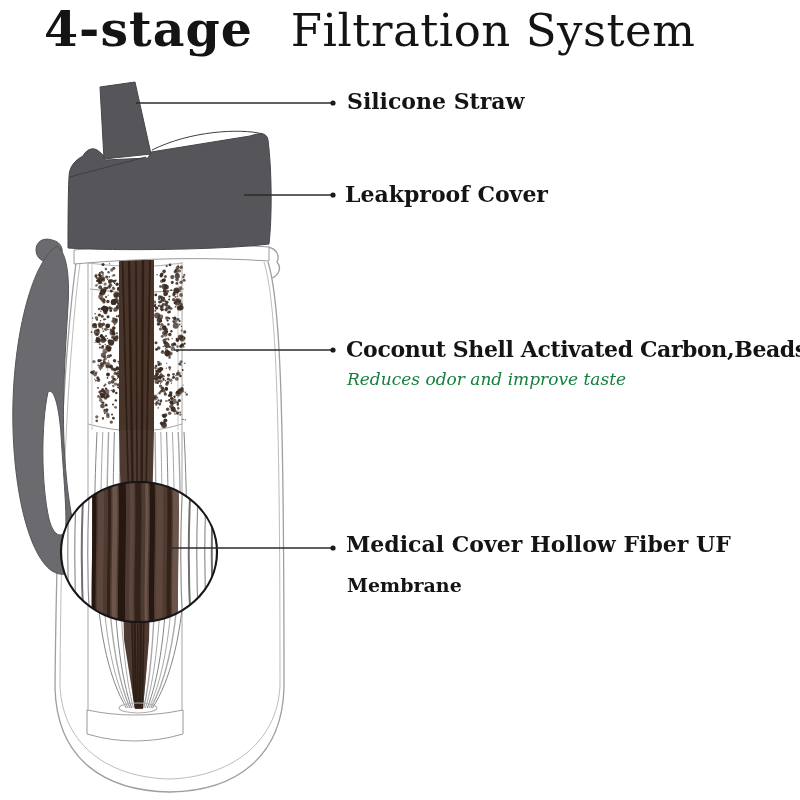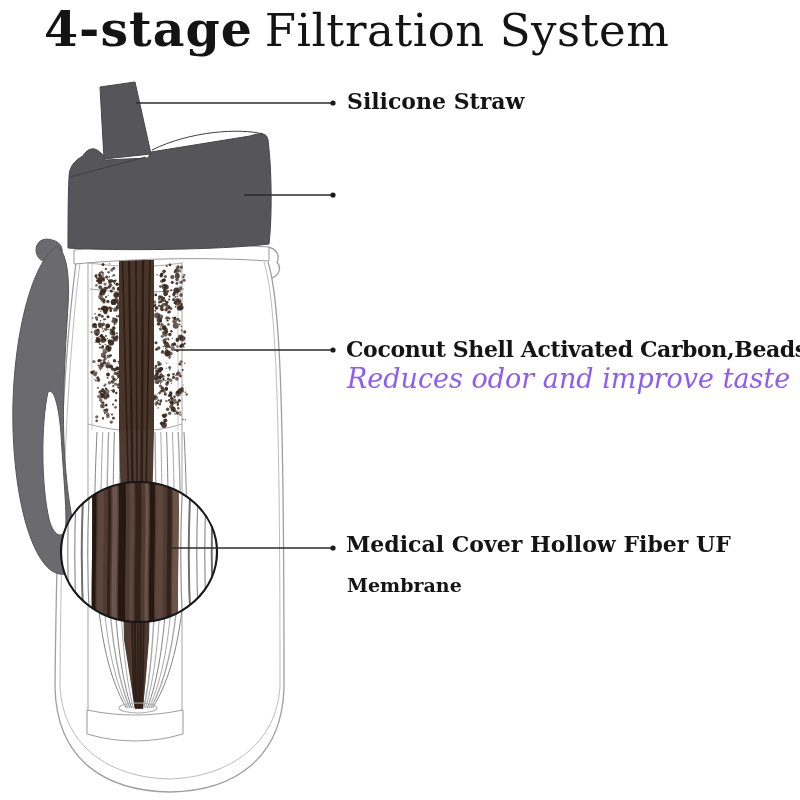--- a/index.html
+++ b/index.html
@@ -3,25 +3,25 @@
 <meta charset="utf-8">
 <style>
   :root{
     --cap:#565559; --strap:#6b6a6e; --outline:#9f9f9f; --carbon-speck:#3a2a20;
     --tube:#49342a; --bundle:#4e3a30; --streak:#261810; --callout-line:#2b2b2b; --text:#141414;
   }
   html,body{margin:0;padding:0;background:#fff;}
   body{width:800px;height:800px;overflow:hidden;font-family:"DejaVu Serif",serif;}
   .stage{position:relative;width:800px;height:800px;background:#fff;}
   svg.art{position:absolute;left:0;top:0;}
-  .title{position:absolute;left:44px;top:0px;display:flex;align-items:baseline;gap:12px;color:var(--text);}
+  .title{position:absolute;left:44px;top:0px;display:flex;align-items:baseline;gap:38px;color:var(--text);}
   .title .b{font-size:49px;font-weight:800;letter-spacing:1px;}
   .title .r{font-size:45px;font-weight:400;letter-spacing:0.5px;}
   .lbl{position:absolute;color:var(--text);font-weight:700;font-size:22px;white-space:nowrap;line-height:26px;}
-  .sub{position:absolute;color:#8b5cf6;font-style:italic;font-weight:400;font-size:27px;white-space:nowrap;line-height:24px;}
+  .sub{position:absolute;color:#15803d;font-style:italic;font-weight:400;font-size:17px;white-space:nowrap;line-height:24px;}
   .t-straw{left:347px;top:88px;}
   .t-cover{left:345px;top:181px;}
   .t-carbon{left:346px;top:336px;letter-spacing:-0.4px;}
   .t-carbon-sub{left:347px;top:367px;}
   .t-uf{left:346px;top:531px;}
   .t-mem{left:347px;top:572px;font-size:19px;}
   .t-desc{left:347px;top:599px;white-space:pre-line;line-height:28px;}
 </style>
 </head>
 <body>
@@ -822,17 +822,18 @@
         <circle cx="333" cy="548" r="2.6" style="fill:#1a1a1a;stroke:none"></circle>
     </g>
   </svg>
 
   <div class="title">
     <span class="b">4-stage</span>
     <span class="r">Filtration System</span>
   </div>
 
   <div class="lbl t-straw">Silicone Straw</div>
+  <div class="lbl t-cover">Leakproof Cover</div>
   <div class="lbl t-carbon">Coconut Shell Activated Carbon,Beads</div>
   <div class="sub t-carbon-sub">Reduces odor and improve taste</div>
   <div class="lbl t-uf">Medical Cover Hollow Fiber UF</div>
   <div class="lbl t-mem">Membrane</div>
 </div>
 
 </body></html>

